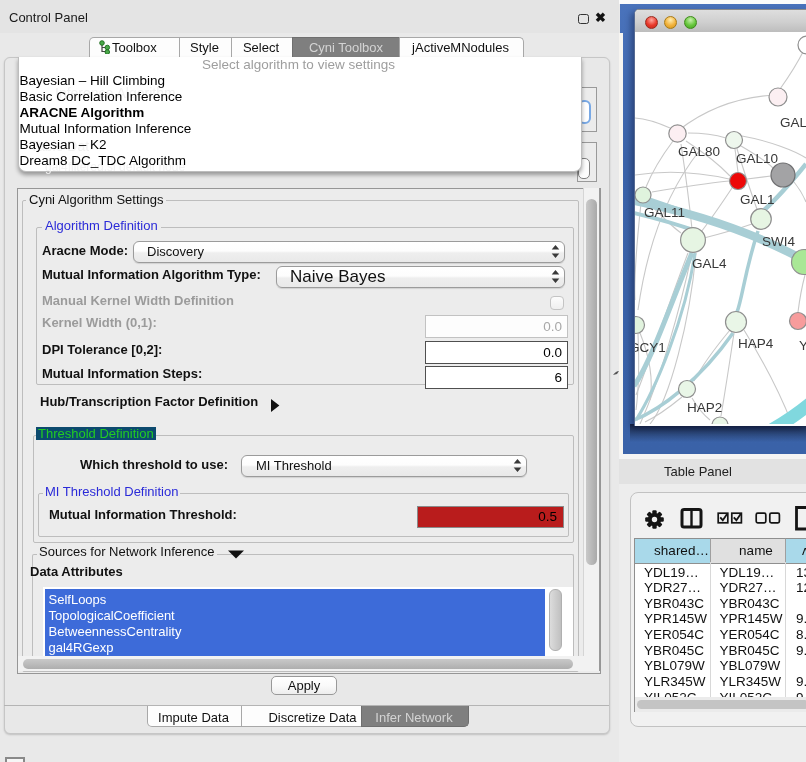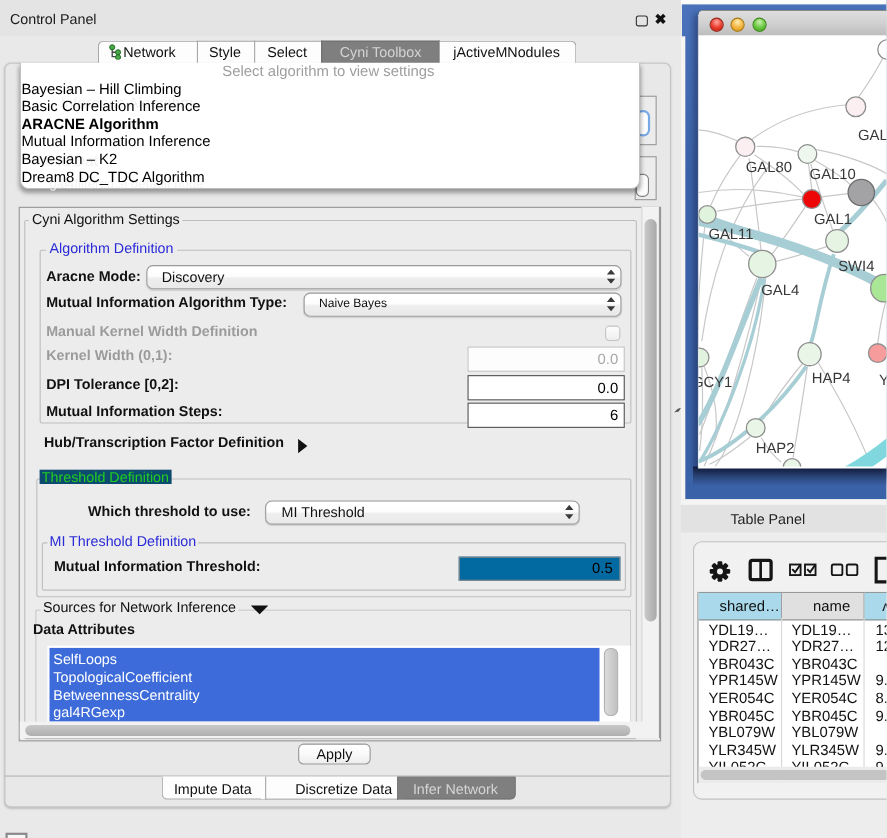--- a/index.html
+++ b/index.html
@@ -172,21 +172,21 @@
     <div class="abs" style="left:90px;top:0;width:51px;height:20px;background:#fdfdfd;border:1px solid #a8a8a8;border-bottom:none;"></div>
     <div class="abs" style="left:142px;top:0;width:60px;height:20px;background:#fdfdfd;border:1px solid #a8a8a8;border-bottom:none;"></div>
     <div class="abs" style="left:203px;top:0;width:106px;height:20px;background:#7f7f7f;border:1px solid #6f6f6f;border-bottom:none;"></div>
     <div class="abs" style="left:310px;top:0;width:123px;height:20px;background:#fdfdfd;border:1px solid #a8a8a8;border-bottom:none;border-radius:0 5px 0 0;"></div>
     <svg class="abs" style="left:10px;top:3px" width="12" height="14" viewBox="0 0 12 14">
       <path d="M3 3.5 v8 h5 M3 7.5 h5" stroke="#444" stroke-width="1.2" fill="none"></path>
       <circle cx="3" cy="3" r="2.3" fill="#4aa84a" stroke="#1c6b1c" stroke-width="0.9"></circle>
       <circle cx="8.3" cy="7.5" r="2.3" fill="#4aa84a" stroke="#1c6b1c" stroke-width="0.9"></circle>
       <circle cx="8.3" cy="12" r="2.3" fill="#4aa84a" stroke="#1c6b1c" stroke-width="0.9"></circle>
     </svg>
-    <div class="abs" style="left:23px;top:4px;color:#111;line-height:13px;">Network</div>
+    <div class="abs" style="left:23px;top:4px;color:#111;line-height:13px;">Toolbox</div>
     <div class="abs" style="left:90px;top:4px;width:51px;text-align:center;color:#111;line-height:13px;">Style</div>
     <div class="abs" style="left:142px;top:4px;width:60px;text-align:center;color:#111;line-height:13px;">Select</div>
     <div class="abs" style="left:203px;top:4px;width:108px;text-align:center;color:#d4d4d4;line-height:13px;">Cyni Toolbox</div>
     <div class="abs" style="left:310px;top:4px;width:123px;text-align:center;color:#111;line-height:13px;">jActiveMNodules</div>
   </div>
 
   <div class="abs" style="left:577px;top:87px;width:18px;height:43px;border:1px solid #999;background:#ececec;"></div>
   <div class="abs" style="left:578px;top:100px;width:9px;height:20px;border:2.5px solid #79a9e5;border-radius:6px;background:#fff;"></div>
   <div class="abs" style="left:577px;top:142px;width:18px;height:38px;border:1px solid #999;background:#ececec;"></div>
   <div class="abs" style="left:578px;top:158px;width:10px;height:19px;border:1.5px solid #818181;border-radius:5px;background:#fdfdfd;"></div>
@@ -202,21 +202,21 @@
 
   <div class="lbl" style="left:42px;top:243.5px;">Aracne Mode:</div>
   <div class="combo" style="left:133px;top:241px;width:430px;"></div>
   <div class="abs" style="left:147px;top:244.5px;font-size:13px;color:#111;line-height:13px;">Discovery</div>
   <svg class="abs" style="left:551px;top:245px;" width="9" height="13" viewBox="0 0 9 13">
       <path d="M4.5 0 l3.8 4.6 h-7.6 z M4.5 13 l3.8 -4.6 h-7.6 z" fill="#3a3a3a"></path>
     </svg>
 
   <div class="lbl" style="left:42px;top:267.5px;">Mutual Information Algorithm Type:</div>
   <div class="combo" style="left:276px;top:266px;width:287px;"></div>
-  <div class="abs" style="left:290px;top:269.5px;font-size:11px;color:#111;line-height:13px;">Naive Bayes</div>
+  <div class="abs" style="left:290px;top:269.5px;font-size:17px;color:#111;line-height:13px;">Naive Bayes</div>
   <svg class="abs" style="left:551px;top:270px;" width="9" height="13" viewBox="0 0 9 13">
       <path d="M4.5 0 l3.8 4.6 h-7.6 z M4.5 13 l3.8 -4.6 h-7.6 z" fill="#3a3a3a"></path>
     </svg>
 
   <div class="lbl" style="left:42px;top:293.5px;color:#9b9b9b;">Manual Kernel Width Definition</div>
   <div class="abs" style="left:550px;top:296px;width:12px;height:12px;border:1.5px solid #c4c4c4;border-radius:4px;background:linear-gradient(#fcfcfc,#efefef);"></div>
 
   <div class="lbl" style="left:42px;top:315.5px;color:#9b9b9b;">Kernel Width (0,1):</div>
   <div class="abs" style="left:425px;top:315px;width:136px;height:21px;background:#fdfdfd;border:1px solid #c2c2c2;font-size:13.5px;color:#a8a8a8;text-align:right;padding-right:5px;line-height:21px;">0.0</div>
 
@@ -237,21 +237,21 @@
   <div class="lbl" style="left:80px;top:457.5px;">Which threshold to use:</div>
   <div class="combo" style="left:241px;top:455px;width:284px;"></div>
   <div class="abs" style="left:256px;top:458.5px;font-size:13px;color:#111;line-height:13px;">MI Threshold</div>
   <svg class="abs" style="left:513px;top:459px;" width="9" height="13" viewBox="0 0 9 13">
       <path d="M4.5 0 l3.8 4.6 h-7.6 z M4.5 13 l3.8 -4.6 h-7.6 z" fill="#3a3a3a"></path>
     </svg>
 
   <div class="abs" style="left:38px;top:493px;width:529px;height:42px;border:1px solid #bdbdbd;border-radius:2px;"></div>
   <div class="abs" style="left:43px;top:484.5px;background:#ececec;padding:0 2px;font-size:13px;color:#2a2ad8;line-height:13px;">MI Threshold Definition</div>
   <div class="lbl" style="left:49px;top:507.5px;">Mutual Information Threshold:</div>
-  <div class="abs" style="left:417px;top:506px;width:139px;height:20px;background:#0369a1;border:1px solid #8a8a8a;font-size:13.5px;color:#000;text-align:right;padding-right:6px;line-height:20px;">0.5</div>
+  <div class="abs" style="left:417px;top:506px;width:139px;height:20px;background:#b91c1c;border:1px solid #8a8a8a;font-size:13.5px;color:#000;text-align:right;padding-right:6px;line-height:20px;">0.5</div>
 
   <div class="abs" style="left:31.5px;top:554px;width:540px;height:116px;border:1px solid #bdbdbd;border-radius:2px;border-bottom:none;"></div>
   <div class="abs" style="left:37px;top:545px;background:#ececec;padding:0 2px;font-size:13px;color:#111;line-height:13px;">Sources for Network Inference</div>
   <svg class="abs" style="left:228px;top:550px;" width="16" height="9" viewBox="0 0 16 9">
       <path d="M0 0.5 l16 0 l-8 8 z" fill="#111"></path>
     </svg>
   <div class="lbl" style="left:30px;top:565px;">Data Attributes</div>
 
   <div class="abs" style="left:43px;top:587px;width:530px;height:70px;background:#fff;overflow:hidden;">
     <div class="abs" style="left:2px;top:2px;width:500px;height:67px;background:#3d6bd9;"></div>

